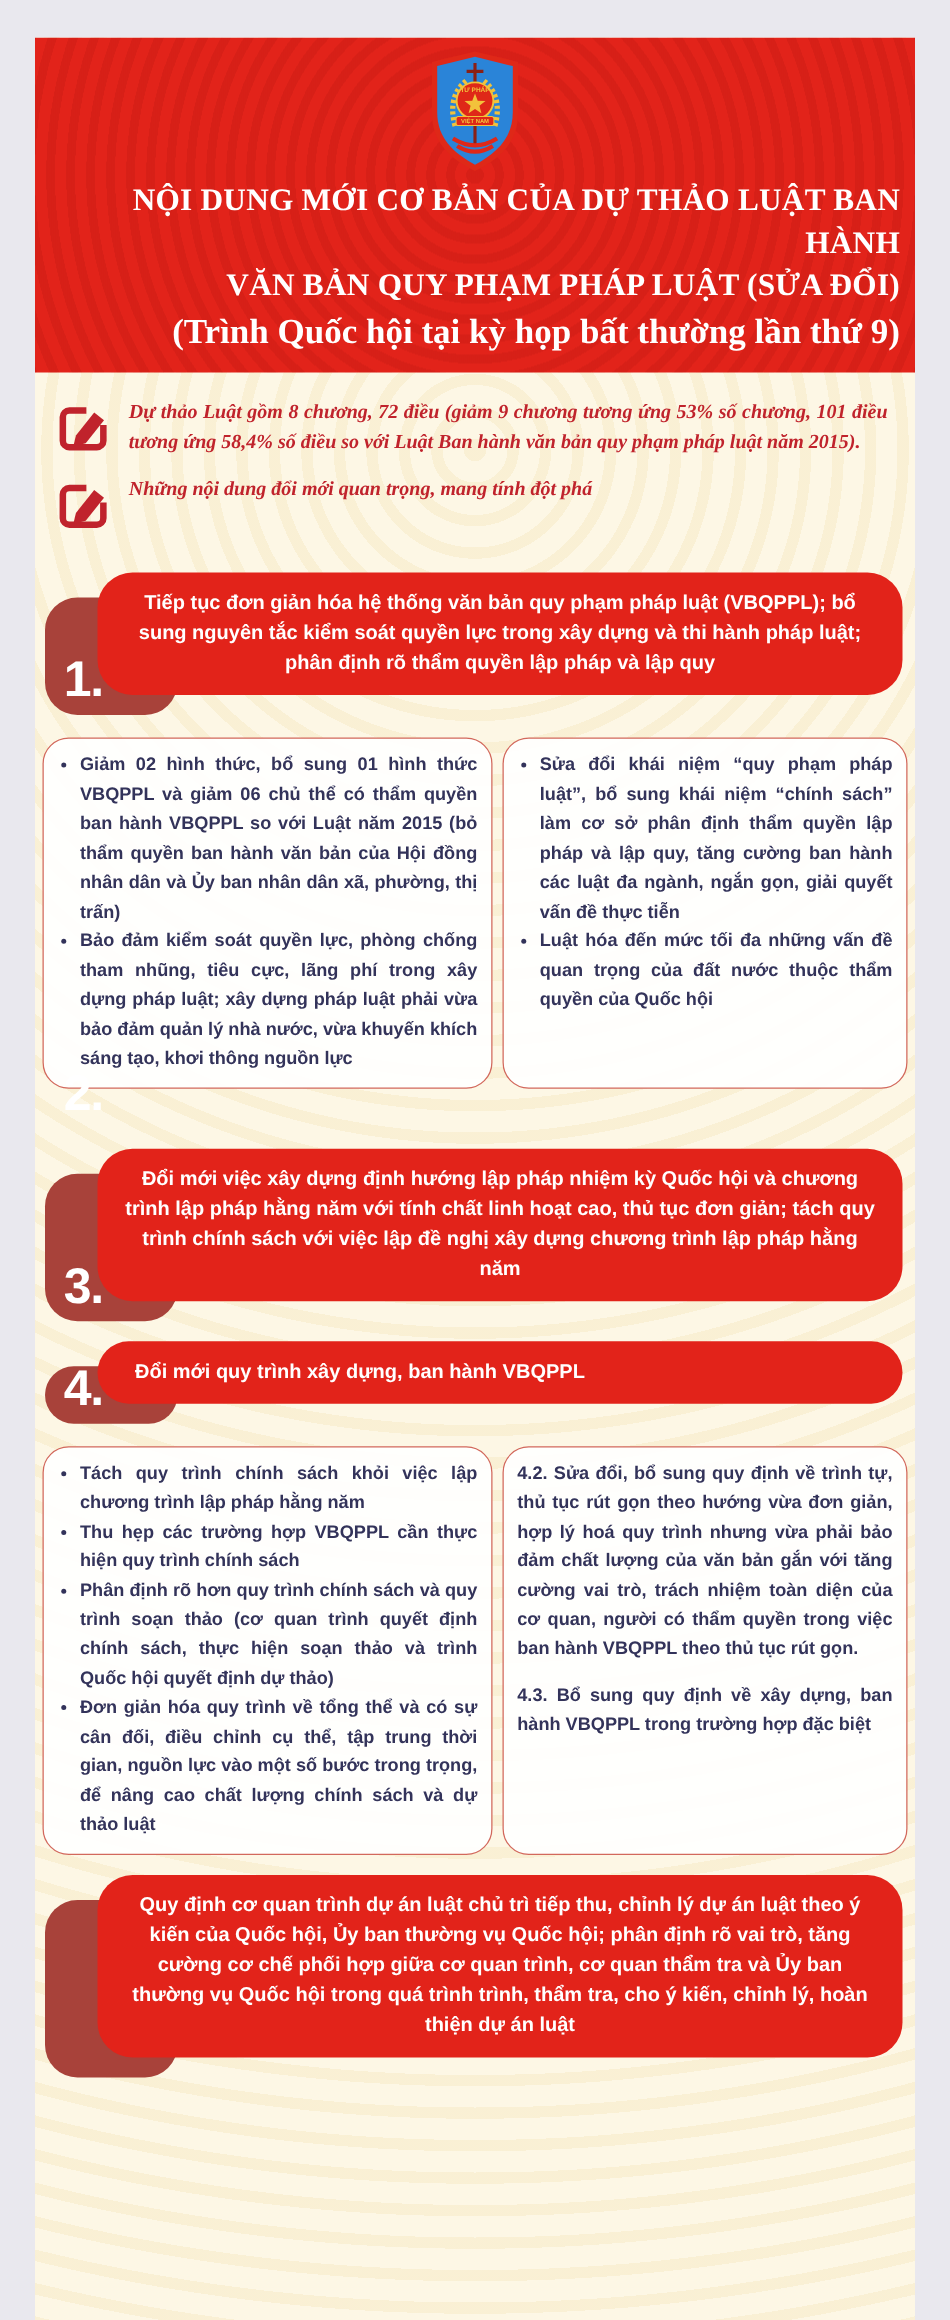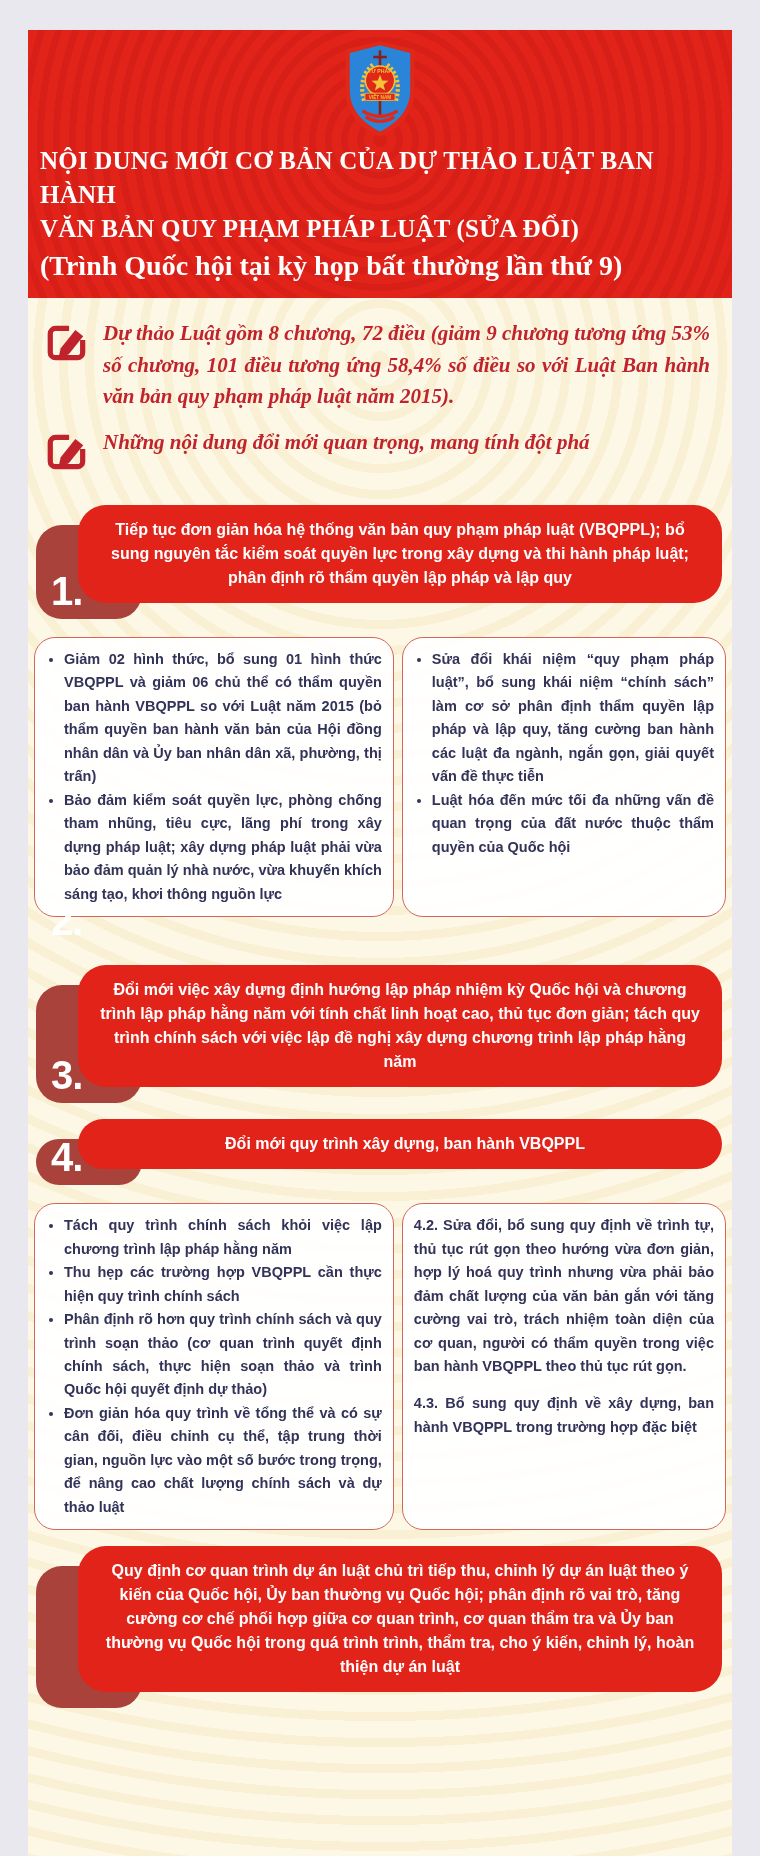--- a/index.html
+++ b/index.html
@@ -15,57 +15,57 @@
       repeating-radial-gradient(circle at 50% 330px, rgba(236,212,146,0.20) 0 9px, transparent 9px 26px),
       #fdf7e5;
     overflow:hidden;
   }
 
   
   .header {
     background:
       repeating-radial-gradient(circle at 50% 110px, rgba(140,10,5,0.13) 0 7px, transparent 7px 16px),
       #e2231a;
-    padding:10px 12px 16px; text-align:left;
+    padding:10px 12px 16px; text-align:right;
   }
   .logo { width:84px; height:98px; display:block; margin:0 auto; }
   .title {
     color:#fff; font-family:"Liberation Serif", serif; font-weight:700;
     font-size:25px; line-height:1.35; margin-top:6px; letter-spacing:0.2px;
   }
   .subtitle {
     color:#fff; font-family:"Liberation Serif", serif; font-weight:700;
     font-size:28px; margin-top:5px;
   }
 
   
   .intro { padding:20px 22px 2px 16px; }
   .intro-item { display:flex; gap:13px; margin-bottom:14px; align-items:flex-start; }
   .intro-icon { flex:0 0 46px; width:46px; height:46px; }
   .intro-text {
     font-family:"Liberation Serif", serif; font-style:italic; font-weight:700;
-    font-size:21px; line-height:1.5; color:#c0232c; text-align:justify;
+    font-size:16px; line-height:1.5; color:#c0232c; text-align:justify;
   }
 
   
   .sec { position:relative; margin:16px 10px 0 8px; padding-left:42px; padding-bottom:16px; }
   .tab {
     position:absolute; left:0; top:20px; bottom:0; width:106px;
     background:#a8423a; border-radius:26px;
   }
   .num {
     position:absolute; left:15px; bottom:8px; color:#fff;
     font-weight:800; font-size:40px; line-height:1; letter-spacing:-1px; z-index:2;
   }
   .banner {
     position:relative; z-index:1; background:#e2231a; border-radius:28px;
     padding:13px 20px; color:#fff; font-weight:700; font-size:16px;
     line-height:1.5; text-align:center;
   }
-  .banner.left-align { text-align:center; padding-left:30px; }
+  .banner.left-align { text-align:left; padding-left:30px; }
 
   
   .panel { display:flex; gap:8px; margin:18px 6px 4px 6px; }
   .box {
     background:rgba(255,255,255,0.92); border:1.5px solid #d2685c; border-radius:21px;
     padding:10px 11px; color:#33335a; font-weight:700; font-size:14.5px;
     line-height:1.62; text-align:justify;
   }
   .box.w52 { flex:0 0 52%; }
   .box.w48 { flex:1 1 auto; }

